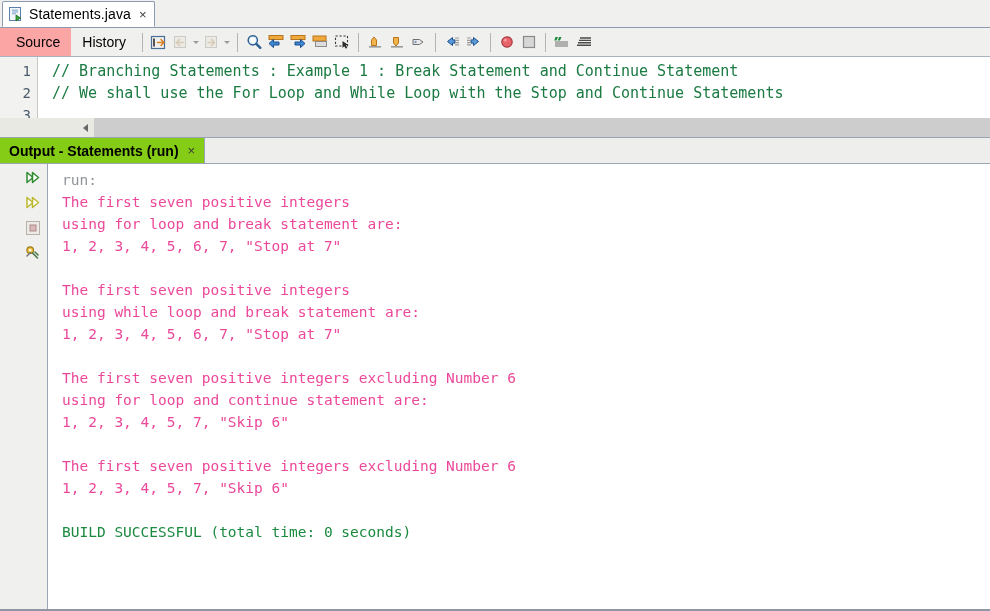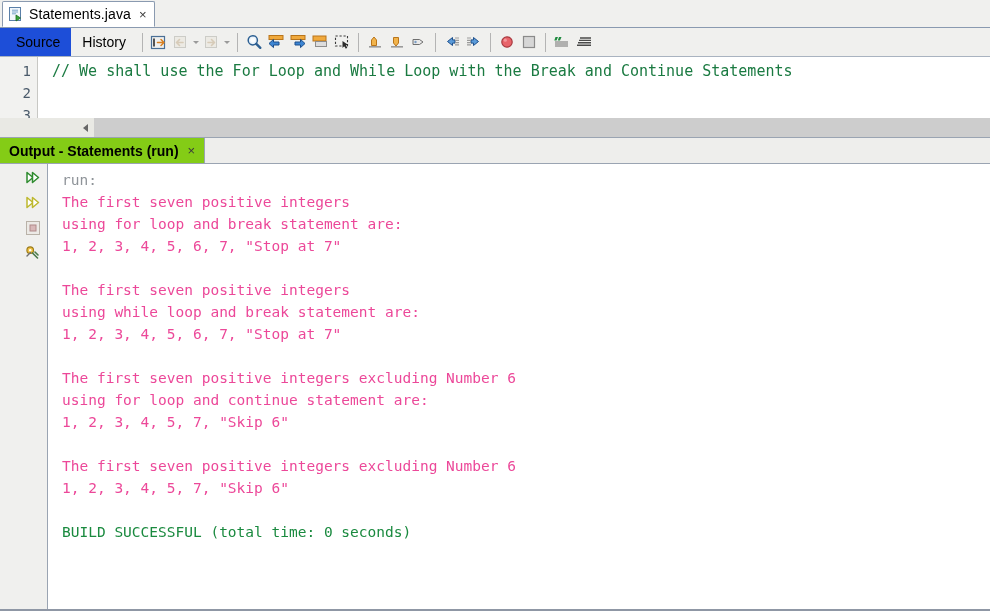--- a/index.html
+++ b/index.html
@@ -94,21 +94,21 @@
   }
   .vtab {
     display: flex;
     align-items: center;
     padding: 0 11px;
     font-size: 14px;
     color: #000;
     cursor: default;
   }
   .vtab.active {
-    background: #1d4ed8;
+    background: #fca5a5;
     padding-left: 16px;
   }
   .tsep {
     width: 1px;
     height: 19px;
     background: #b4b4b4;
     margin: 0 5px;
     flex: 0 0 auto;
   }
   .tbtn {
@@ -451,21 +451,22 @@
 
   </div>
 
   <div class="editor-wrap">
     <div class="gutter">
       <div class="lnum">1</div>
       <div class="lnum">2</div>
       <div class="lnum">3</div>
     </div>
     <div class="code-area">
-      <div class="code-line">// We shall use the For Loop and While Loop with the Break and Continue Statements</div>
+      <div class="code-line">// Branching Statements : Example 1 : Break Statement and Continue Statement</div>
+      <div class="code-line">// We shall use the For Loop and While Loop with the Stop and Continue Statements</div>
       <div class="code-line"></div>
     </div>
   </div>
 
   <div class="hscroll-row">
     <div class="hscroll-pad"></div>
     <div class="hscroll-arrow">
         <i></i>
       </div>
     <div class="hscroll-track"></div>

